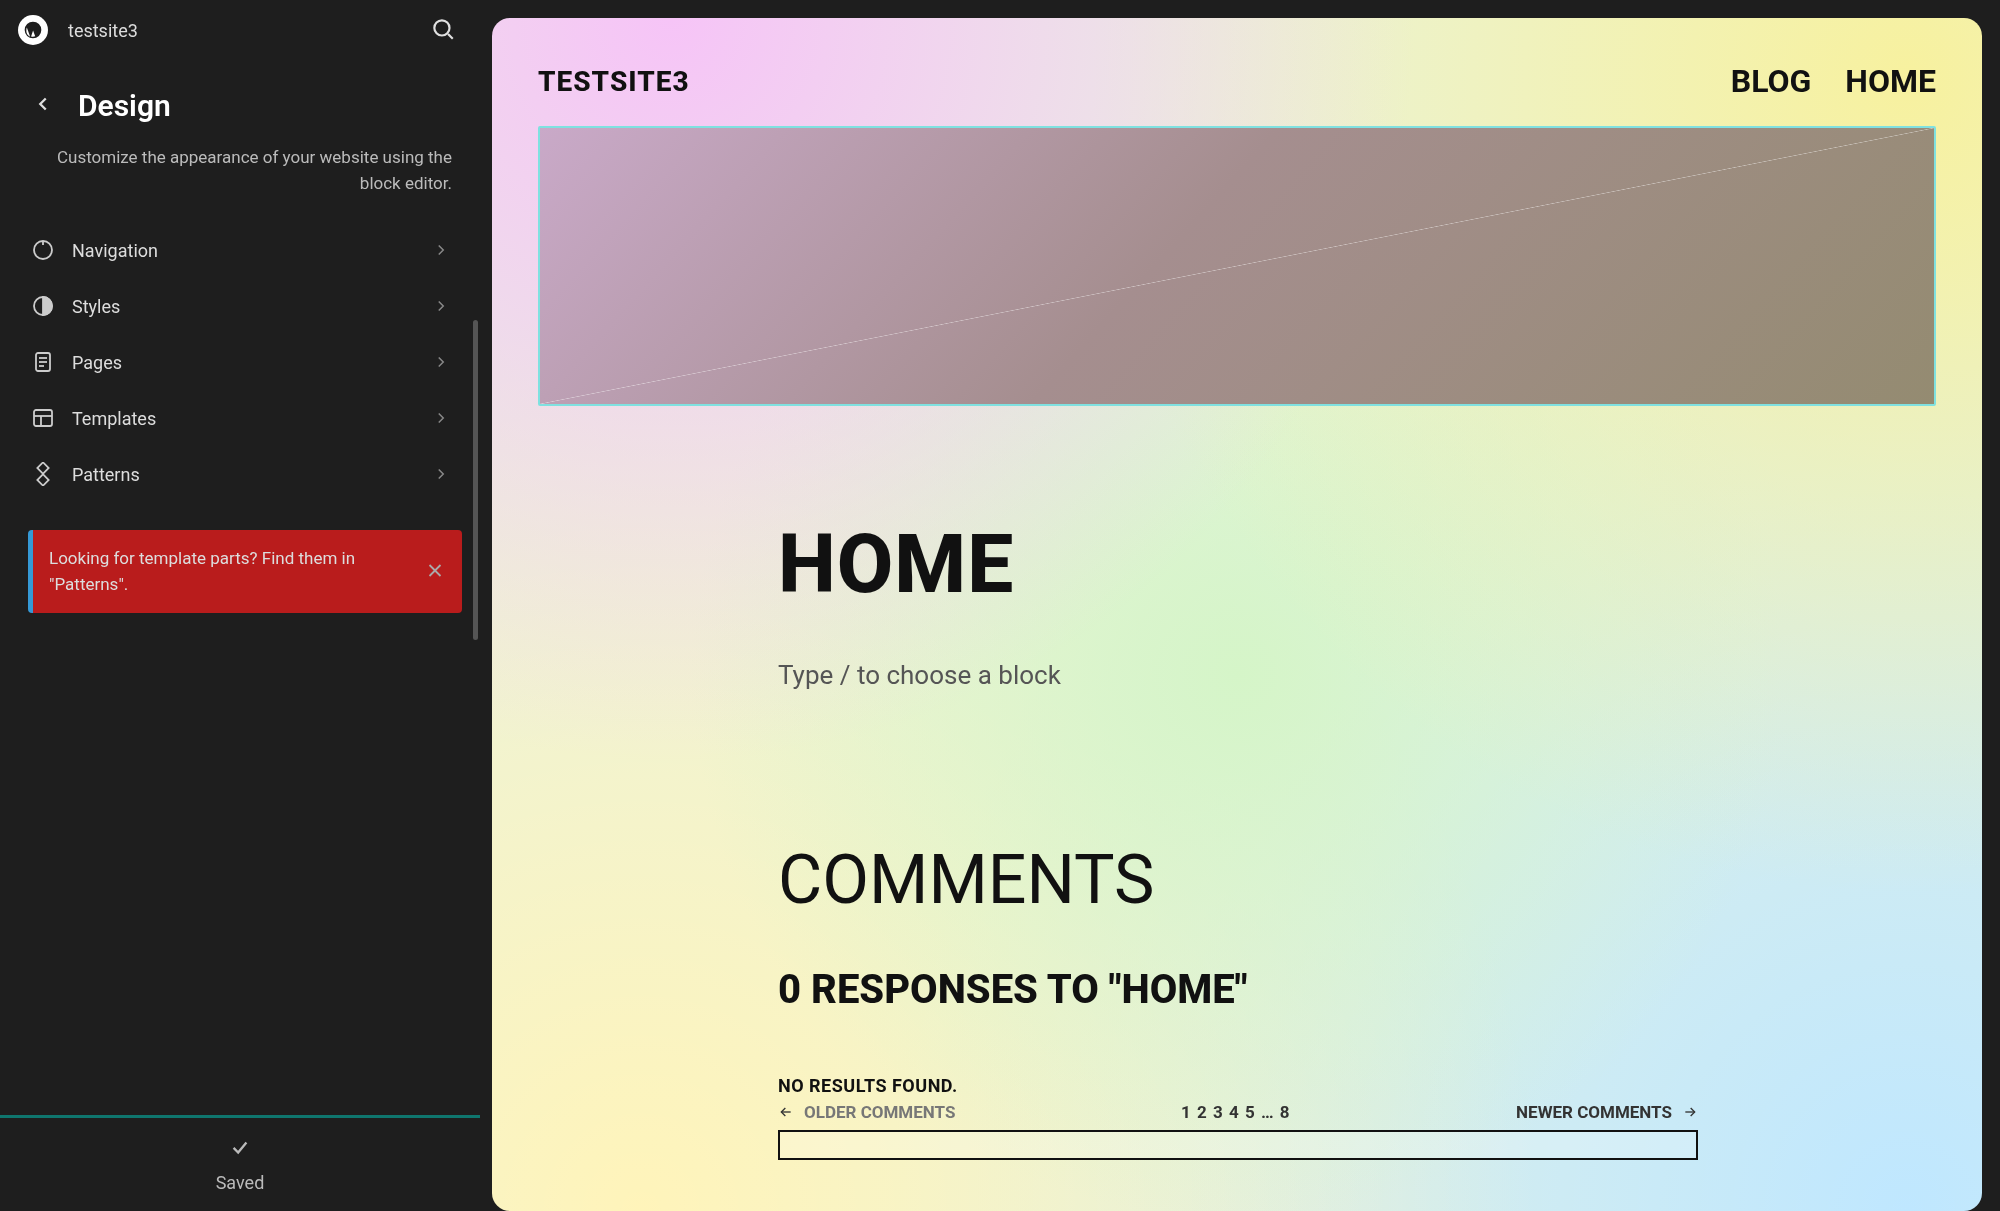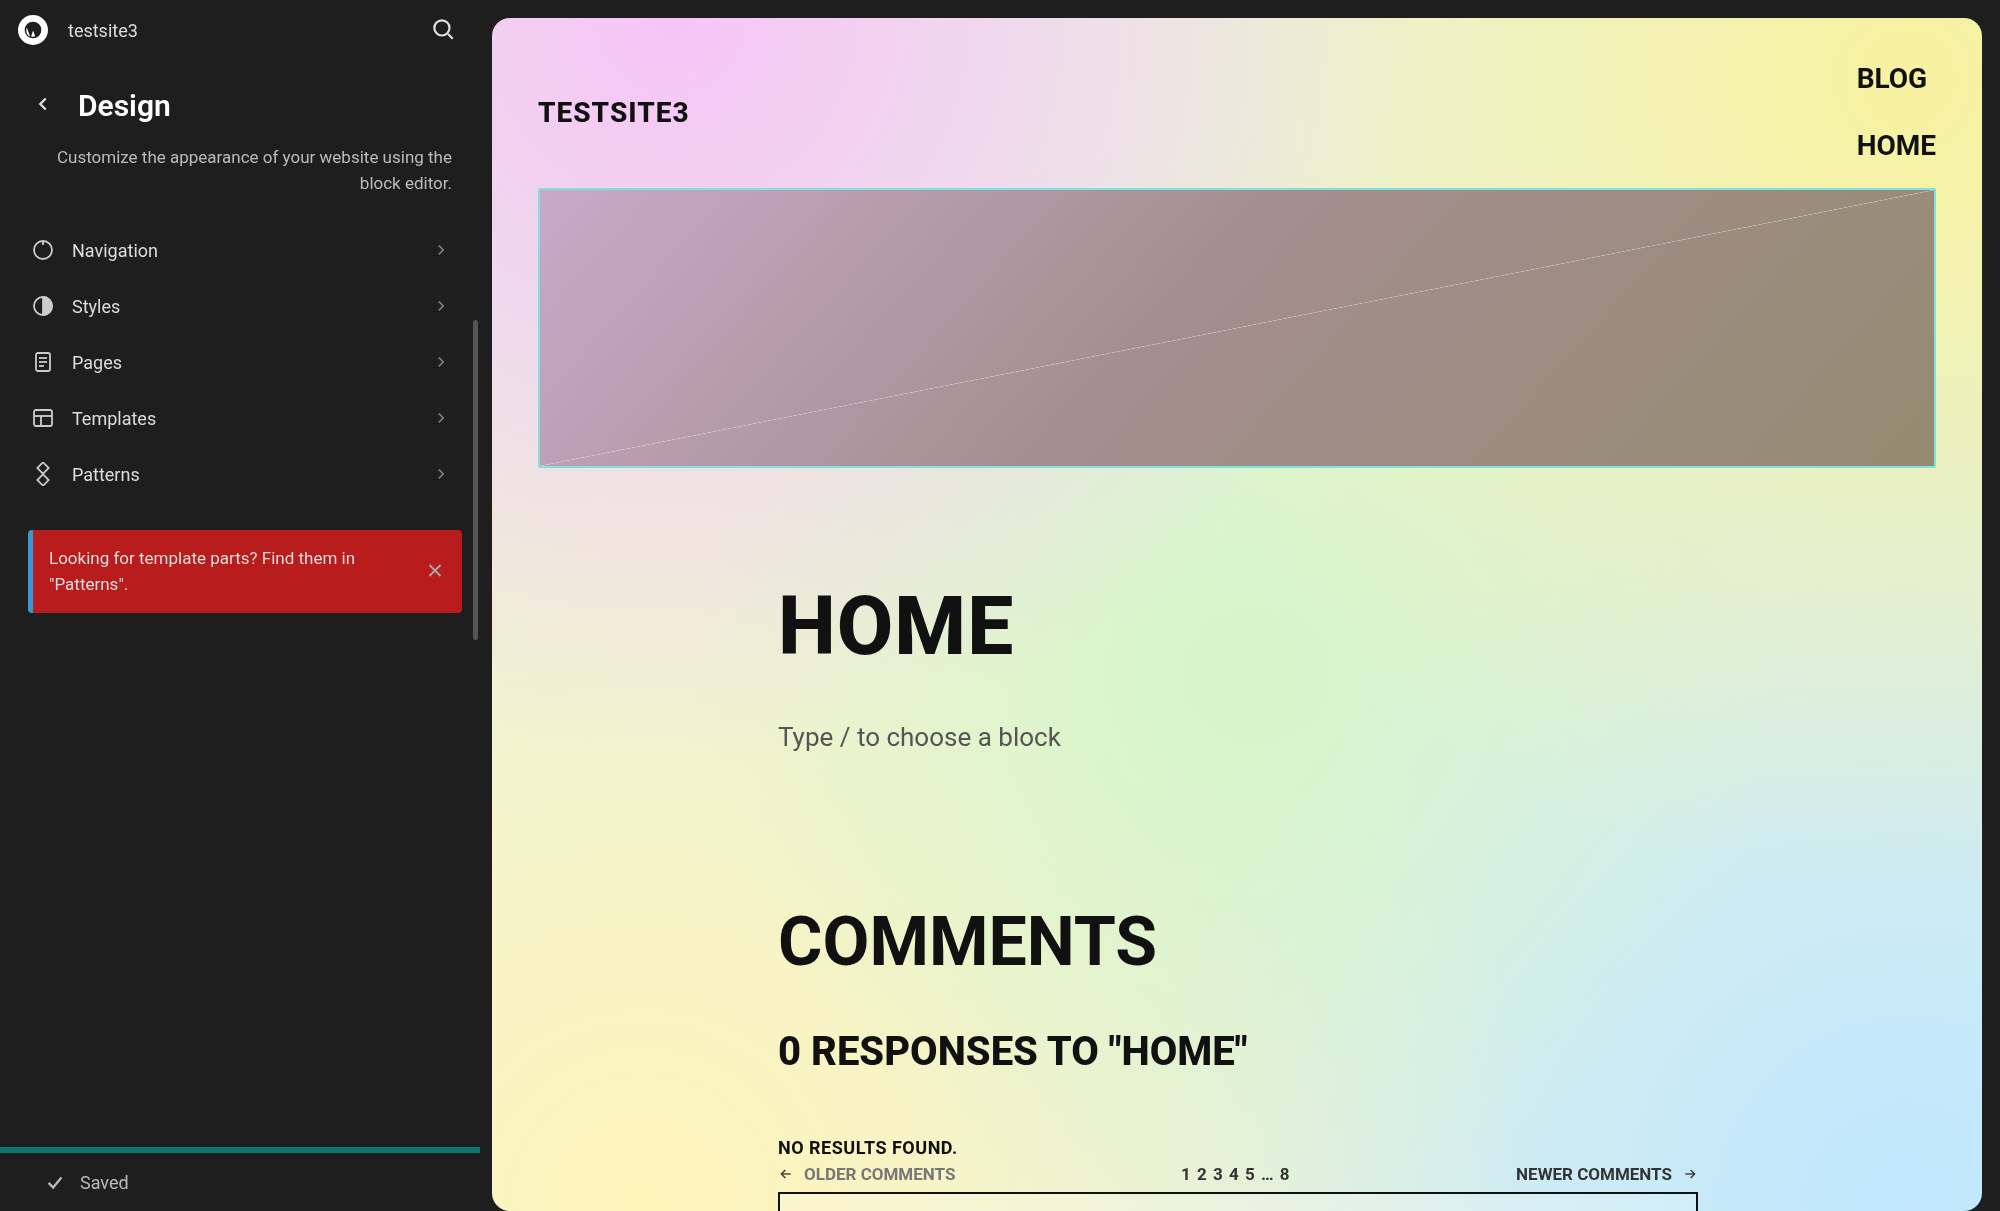--- a/index.html
+++ b/index.html
@@ -103,24 +103,24 @@
     right: 2px;
     top: 320px;
     width: 5px;
     height: 320px;
     background: #555;
     border-radius: 3px;
   }
 
   .sidebar-footer {
     margin-top: auto;
-    border-top: 6px solid #0f766e;
-    padding: 18px 44px;
+    border-top: 3px solid #0f766e;
+    padding: 18px 28px;
     display: flex; align-items: center; gap: 14px;
-    color: #bbb; font-size: 18px;
+    color: #bbb; font-size: 18px; flex-direction: column;
   }
   .sidebar-footer svg { width: 22px; height: 22px; }
 
   
   .canvas-wrap {
     flex: 1;
     padding: 18px 18px 0 12px;
   }
   .canvas {
     width: 100%; height: 100%;
@@ -135,21 +135,21 @@
     color: #111;
     overflow: hidden;
     position: relative;
   }
 
   .site-header {
     display: flex; align-items: center; justify-content: space-between;
     padding: 44px 46px 20px 46px;
   }
   .site-title { font-size: 28px; font-weight: 800; letter-spacing: 1px; }
-  .site-nav { display: flex; gap: 34px; font-size: 28px; font-weight: 700; flex-direction: column; }
+  .site-nav { display: flex; gap: 34px; font-size: 32px; font-weight: 700; }
   .site-nav a { color: #111; text-decoration: none; cursor: pointer; }
 
   .hero-box {
     margin: 6px 46px 0 46px;
     height: 280px;
     border: 2px solid #7fe1e0;
     border-radius: 2px;
     background: linear-gradient(132deg, #c9a9c8 0%, #a58e8f 45%, #948b71 100%);
     position: relative;
     overflow: hidden;
@@ -166,21 +166,21 @@
     font-size: 82px; font-weight: 800; letter-spacing: 1px;
     margin-left: 240px;
   }
   .block-prompt {
     margin: 48px 0 0 240px;
     font-size: 26px; color: #555;
   }
 
   .comments-h2 {
     margin: 150px 0 0 240px;
-    font-size: 68px; font-weight: 700;
+    font-size: 68px; font-weight: 400;
   }
   .responses-h3 {
     margin: 46px 0 0 240px;
     font-size: 40px; font-weight: 800;
   }
   .no-results {
     margin: 62px 0 0 240px;
     font-size: 18px; font-weight: 700; letter-spacing: 0.5px;
   }
 

